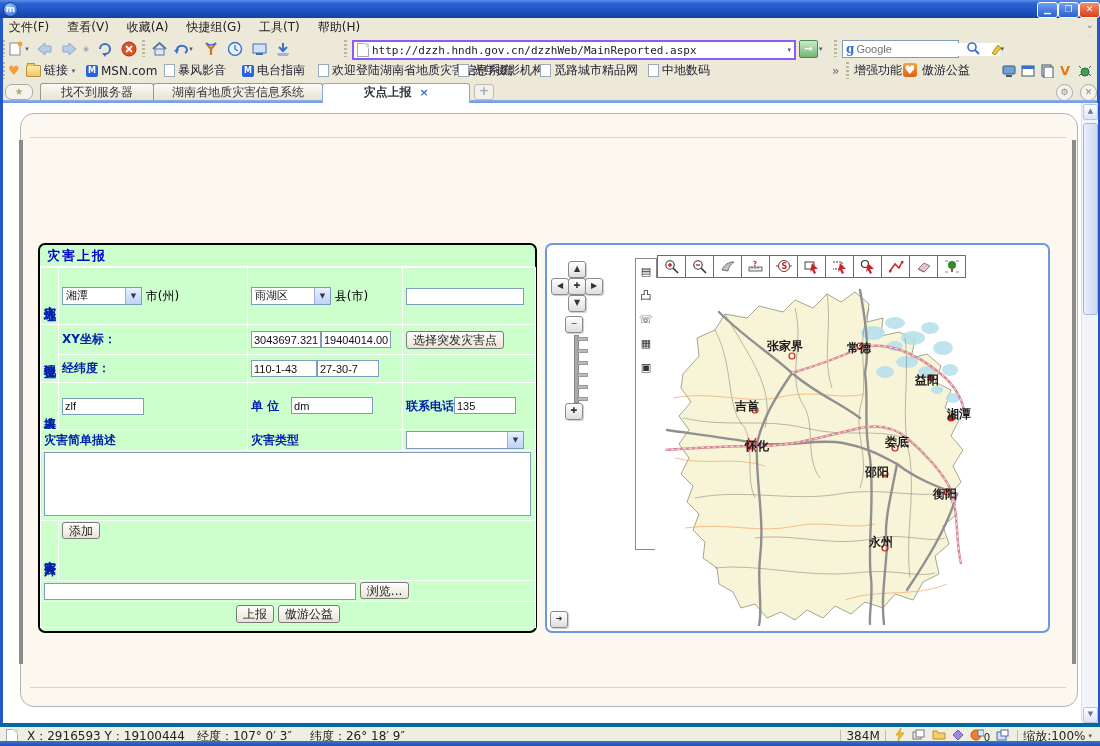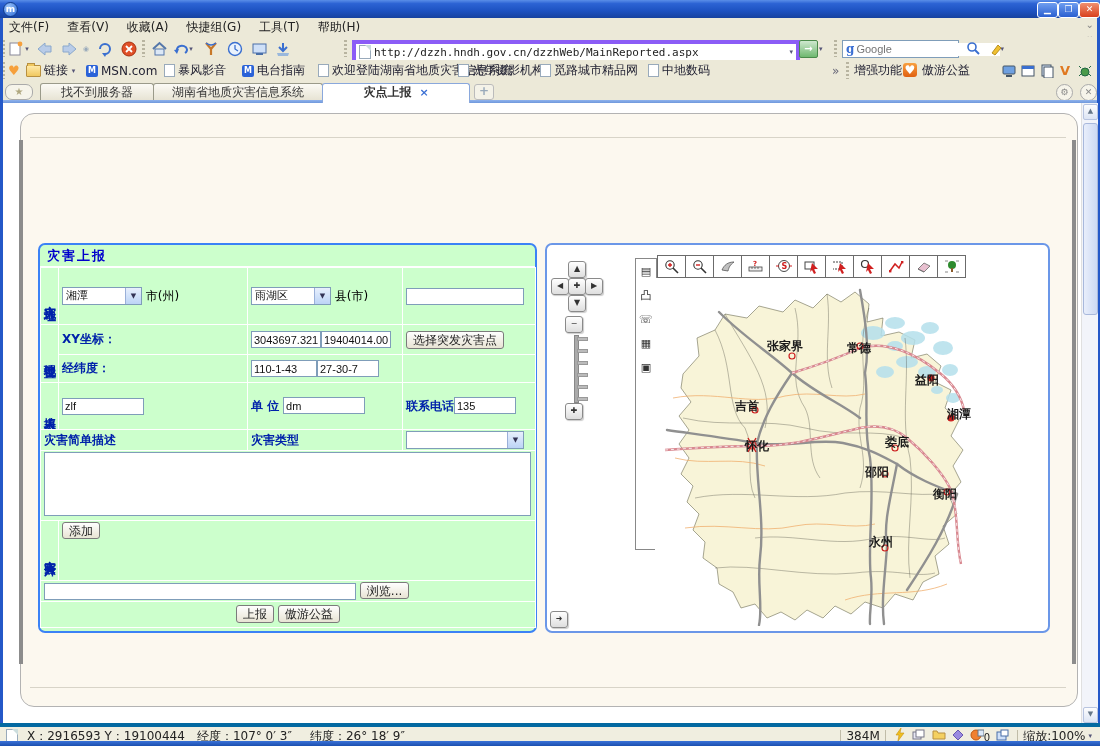--- a/index.html
+++ b/index.html
@@ -13,21 +13,21 @@
   .winbtn.min{left:1037px;background:linear-gradient(#6f9ef0,#2a5fd0);}
   .winbtn.res{left:1058px;background:linear-gradient(#6f9ef0,#2a5fd0);}
   .winbtn.cls{left:1079px;background:linear-gradient(#f09070,#d8401c);}
   .menubar{left:0;top:18px;width:1100px;height:19px;background:#ece9d8;border-bottom:1px solid #e0dcc8;display:flex;align-items:center;}
   .menuitem{padding:0 9px;color:#222;font-size:12px;}
   .chevdbl{position:absolute;right:6px;top:1px;color:#888;font-size:10px;}
   .toolbar{left:0;top:37px;width:1100px;height:23px;background:#ece9d8;border-bottom:1px solid #d8d4c0;}
   .grip{position:absolute;top:3px;width:3px;height:17px;background:repeating-linear-gradient(180deg,#b8b4a0 0 2px,transparent 2px 4px);}
   .tbtn{position:absolute;top:2px;width:22px;height:19px;display:flex;align-items:center;justify-content:center;}
   .ddarrow{color:#557;font-size:7px;}
-  .addrbox{position:absolute;left:352px;top:3px;width:440px;height:16px;background:#fff;border:4px solid #8b5cf6;display:flex;align-items:center;}
+  .addrbox{position:absolute;left:352px;top:3px;width:440px;height:16px;background:#fff;border:2px solid #8b5cf6;display:flex;align-items:center;}
   .addrbox input{border:0;outline:0;flex:1;font-size:11px;font-family:"DejaVu Sans Mono",monospace;color:#222;height:13px;padding:0;}
   .pgicon{width:10px;height:12px;background:#fff;border:1px solid #9ab;margin:0 3px;position:relative;flex:0 0 auto;}
   .pgicon:after{content:"";position:absolute;right:-1px;top:-1px;border:3px solid;border-color:#cdd #cdd transparent transparent;}
   .gobtn{position:absolute;left:799px;top:3px;width:17px;height:16px;background:linear-gradient(#cfe8cf,#6fb86f);border:1px solid #4a8a4a;color:#fff;font-weight:bold;font-size:10px;text-align:center;line-height:15px;border-radius:2px;}
   .searchbox{position:absolute;left:842px;top:3px;width:115px;height:16px;background:#fff;border:1px solid #7f9db9;display:flex;align-items:center;}
   .searchbox input{border:0;outline:0;flex:1;font-size:11px;color:#999;padding:0 2px;height:13px;}
   .glogo{color:#3a6fd4;font-weight:bold;font-size:12px;margin-left:3px;font-family:"DejaVu Serif",serif;}
   .linksbar{left:0;top:60px;width:1100px;height:21px;background:#ece9d8;border-bottom:1px solid #d8d4c0;}
   .linkitem{position:absolute;top:3px;height:15px;display:flex;align-items:center;font-size:12px;color:#223;white-space:nowrap;}
   .msq{width:12px;height:12px;background:#2a62d8;color:#fff;font-size:8px;font-weight:bold;text-align:center;line-height:12px;border-radius:2px;margin-right:3px;}
@@ -49,21 +49,21 @@
   .sbbtn{position:absolute;left:1px;width:13px;height:14px;background:linear-gradient(#fdfdfe,#dce4f4);border:1px solid #b8c4e0;border-radius:2px;color:#678;font-size:7px;text-align:center;line-height:13px;}
   .sbthumb{position:absolute;left:1px;top:20px;width:13px;height:190px;background:linear-gradient(90deg,#e8eefb,#cdd9f3);border:1px solid #a8b8dc;border-radius:3px;}
   .frame-l{left:0;top:18px;width:3px;height:723px;background:#2458c8;}
   .frame-r{left:1097px;top:18px;width:3px;height:723px;background:#2458c8;}
   .card{left:20px;top:113px;width:1056px;height:592px;background:#fcf8ef;border:1px solid #b3b3b3;border-radius:14px;}
   .rail{top:140px;width:4px;height:524px;background:#8c8c8c;}
   .cardline{left:30px;width:1036px;height:1px;background:#d8d4c8;}
   .titleband{left:38px;top:190px;width:1020px;height:38px;background:#fff;display:flex;align-items:center;justify-content:center;}
   .bigtitle{font-size:25px;font-weight:bold;letter-spacing:11px;color:#2694dc;text-shadow:1px 2px 1px #bfe2f4;}
   
-  .formpanel{left:38px;top:243px;width:499px;height:390px;background:#ccffcc;border:2px solid #3b82f6;border-radius:7px;box-sizing:border-box;}
+  .formpanel{left:38px;top:243px;width:499px;height:390px;background:#ccffcc;border:2px solid #000000;border-radius:7px;box-sizing:border-box;}
   .fheader{height:21px;line-height:21px;padding-left:7px;color:#0000cc;font-weight:bold;font-size:13px;letter-spacing:2px;border-bottom:1px solid #fff;}
   table.ftab{border-collapse:collapse;table-layout:fixed;width:495px;}
   table.ftab td{border:1px solid #fff;padding:1px 3px;vertical-align:middle;font-size:12px;overflow:hidden;}
   .vcell{text-align:center;padding:0 !important;}
   .vtext{writing-mode:vertical-rl;text-orientation:upright;color:#0022aa;font-weight:bold;font-size:12px;letter-spacing:1px;}
   .flbl{color:#0022aa;font-weight:bold;font-size:12px;white-space:nowrap;}
   .txt{height:15px;border:1px solid #7f9db9;font-size:11px;padding:0 2px;background:#fff;color:#111;}
   .xpsel{display:inline-flex;height:18px;border:1px solid #7f9db9;background:#fff;vertical-align:middle;box-sizing:border-box;}
   .xpsel .v{flex:1;font-size:11px;line-height:16px;padding-left:3px;color:#111;overflow:hidden;}
   .xpsel .a{width:15px;background:linear-gradient(#e8f0fd,#bcd4f6);border-left:1px solid #9ab0d8;color:#335;font-size:7px;text-align:center;line-height:16px;}
@@ -337,21 +337,21 @@
       <tr style="height:28px">
         <td><span class="flbl">经纬度：</span></td>
         <td>
           <input class="txt" style="width: 60px;" value="110-1-43"><input class="txt" style="width: 56px;" value="27-30-7">
         </td>
         <td></td>
       </tr>
       <tr style="height:47px">
         <td class="vcell"><span class="vtext">填表人</span></td>
         <td><input class="txt" style="width: 76px;" value="zlf"></td>
-        <td><span class="flbl">单 位</span> <input class="txt" style="width: 76px;" value="dm"></td>
+        <td><span class="flbl">单 位</span> <input class="txt" style="width: 76px; margin-left: 8px;" value="dm"></td>
         <td><span class="flbl">联系电话</span><input class="txt" style="width: 56px;" value="135"></td>
       </tr>
       <tr style="height:19px">
         <td colspan="2"><span class="flbl">灾害简单描述</span></td>
         <td><span class="flbl">灾害类型</span></td>
         <td><span class="xpsel" style="width:118px">
                 <span class="v"></span>
                 <span class="a">▼</span>
               </span></td>
       </tr>

